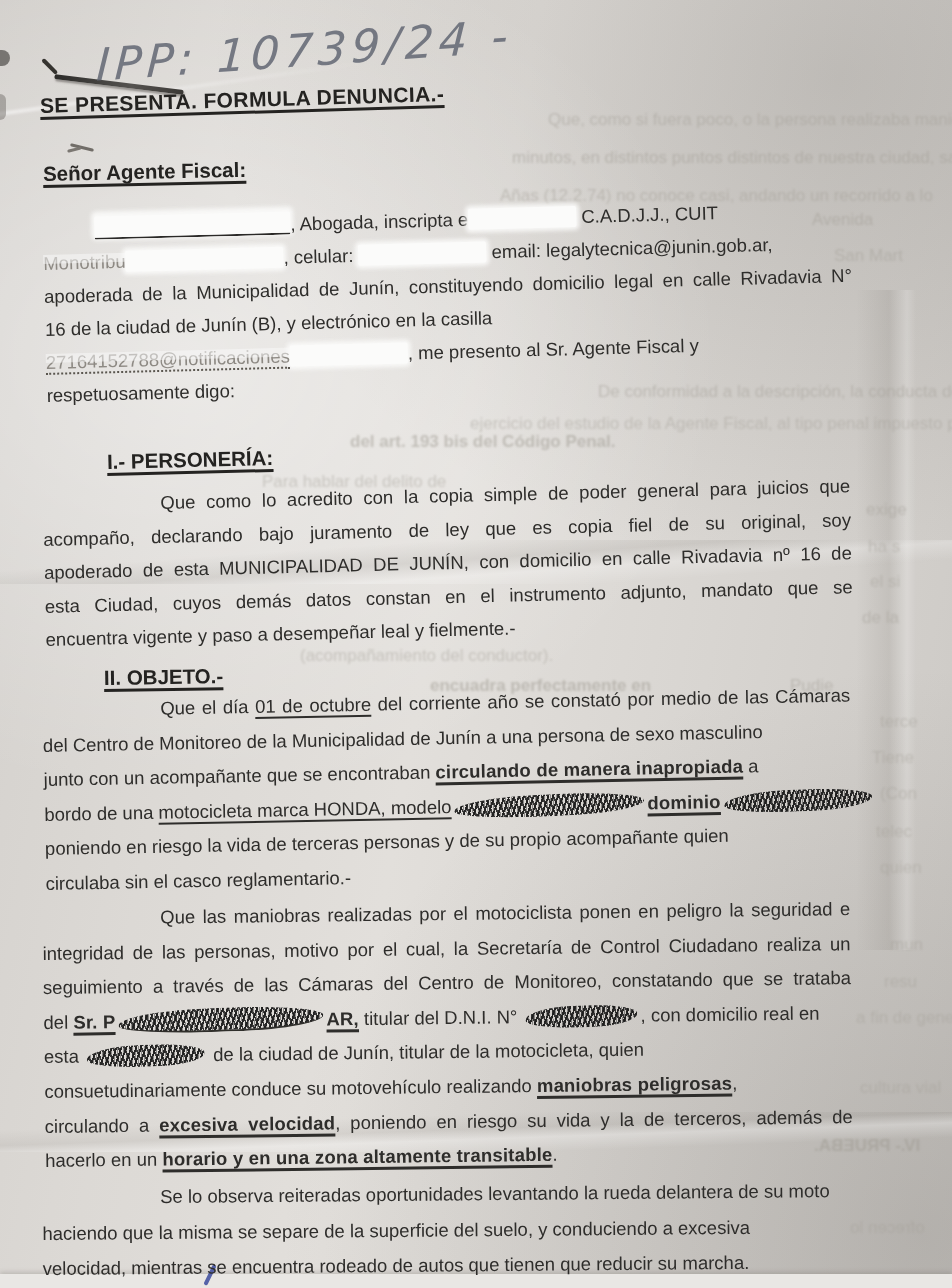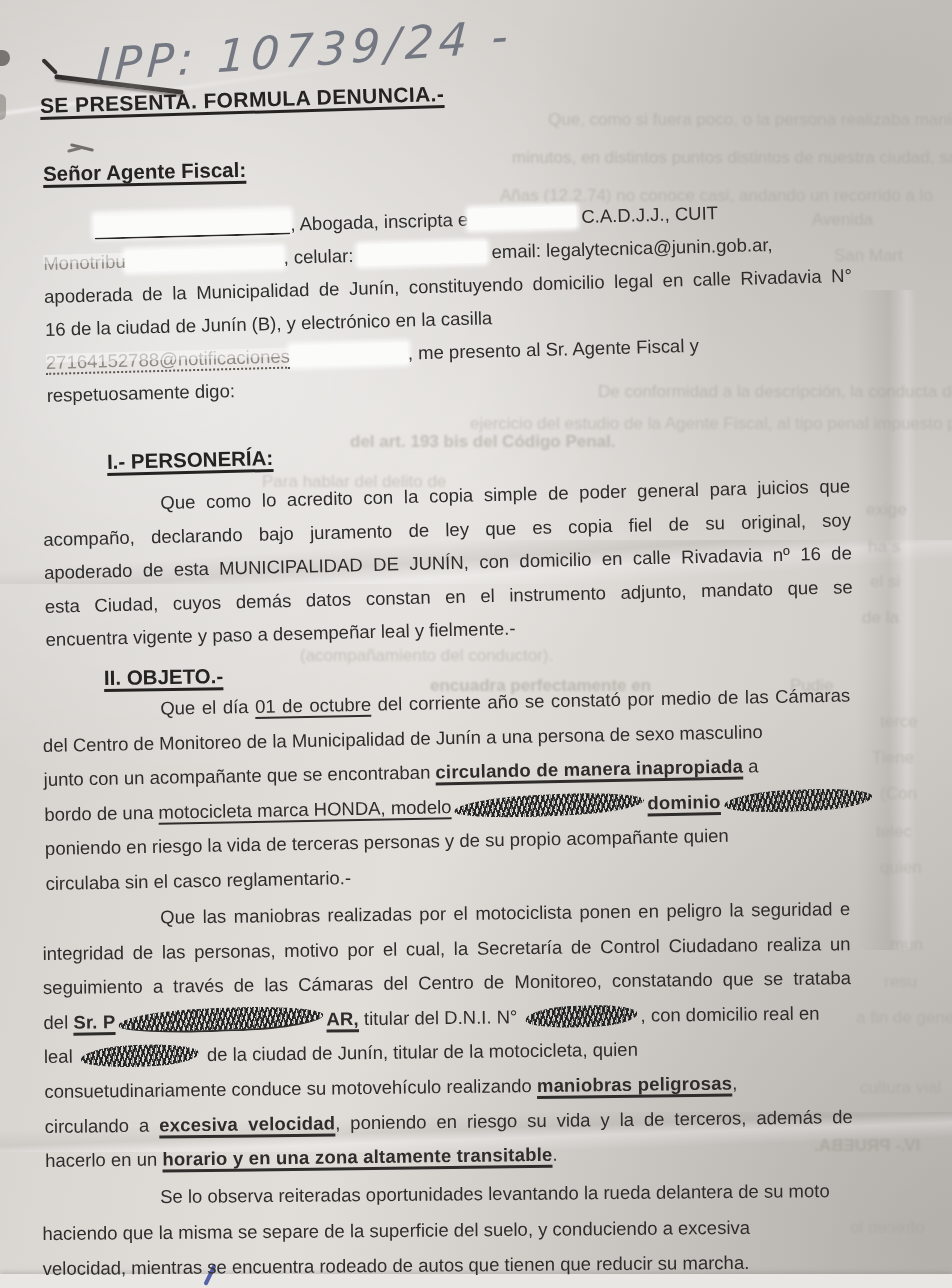--- a/index.html
+++ b/index.html
@@ -147,21 +147,21 @@
       <div class="line"><span class="">junto con un acompañante que se encontraban </span><span class="bus">circulando de manera inapropiada</span><span class=""> a</span></div>
       <div class="line"><span class="">bordo de una </span><span class="us">motocicleta marca HONDA, modelo</span><span class="scribble" style="width: 190px;"></span><span class="bus">dominio</span><span class="scribble" style="width: 148px;"></span></div>
       <div class="line"><span class="">poniendo en riesgo la vida de terceras personas y de su propio acompañante quien</span></div>
       <div class="line"><span class="">circulaba sin el casco reglamentario.-</span></div>
     </div>
   <div class="para p4">
       <div class="line j" style="padding-left: 118px;"><span class="">Que las maniobras realizadas por el motociclista ponen en peligro la seguridad e</span></div>
       <div class="line j"><span class="">integridad de las personas, motivo por el cual, la Secretaría de Control Ciudadano realiza un</span></div>
       <div class="line j"><span class="">seguimiento a través de las Cámaras del Centro de Monitoreo, constatando que se trataba</span></div>
       <div class="line"><span class="">del </span><span class="bus">Sr. P</span><span class="scribble u" style="width: 205px;"></span><span class="bus">AR,</span><span class=""> titular del D.N.I. N° </span><span class="scribble" style="width: 112px;"></span><span class="">, con domicilio real en</span></div>
-      <div class="line"><span class="">leal </span><span class="scribble" style="width: 118px;"></span><span class=""> de la ciudad de Junín, titular de la motocicleta, quien</span></div>
+      <div class="line"><span class="">esta </span><span class="scribble" style="width: 118px;"></span><span class=""> de la ciudad de Junín, titular de la motocicleta, quien</span></div>
       <div class="line"><span class="">consuetudinariamente conduce su motovehículo realizando </span><span class="bus">maniobras peligrosas</span><span class="">,</span></div>
       <div class="line j"><span class="">circulando a </span><span class="bus">excesiva velocidad</span><span class="">, poniendo en riesgo su vida y la de terceros, además de</span></div>
       <div class="line"><span class="">hacerlo en un </span><span class="bus">horario y en una zona altamente transitable</span><span class="">.</span></div>
     </div>
   <div class="para p5">
       <div class="line" style="padding-left: 118px;"><span class="">Se lo observa reiteradas oportunidades levantando la rueda delantera de su moto</span></div>
       <div class="line"><span class="">haciendo que la misma se separe de la superficie del suelo, y conduciendo a excesiva</span></div>
       <div class="line"><span class="">velocidad, mientras se encuentra rodeado de autos que tienen que reducir su marcha.</span></div>
     </div>
 

